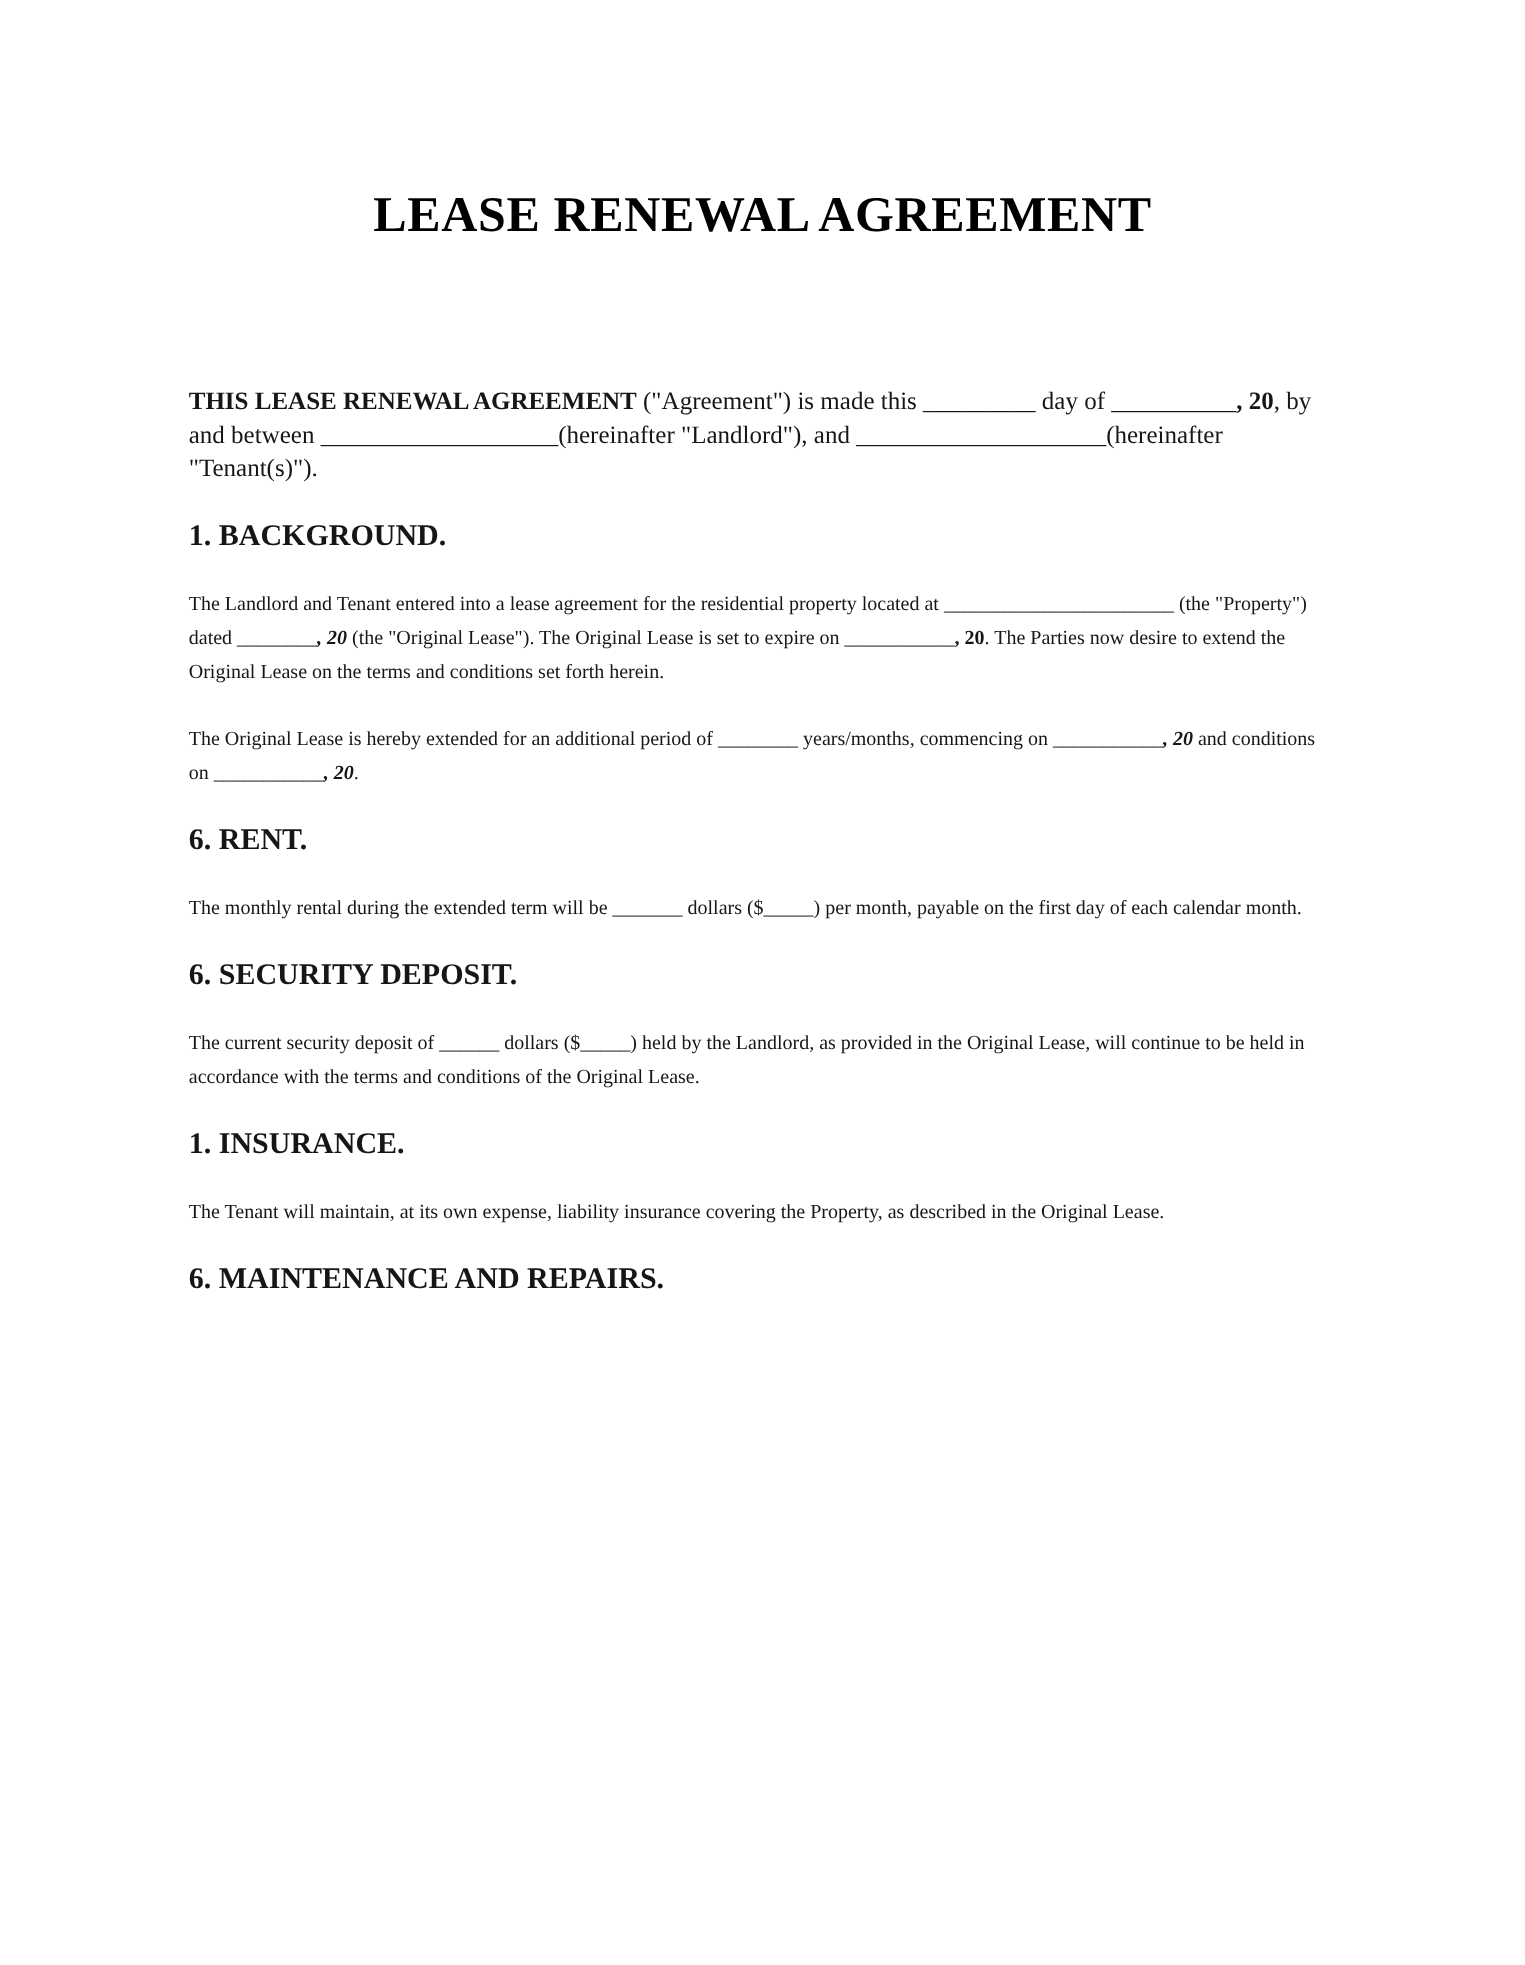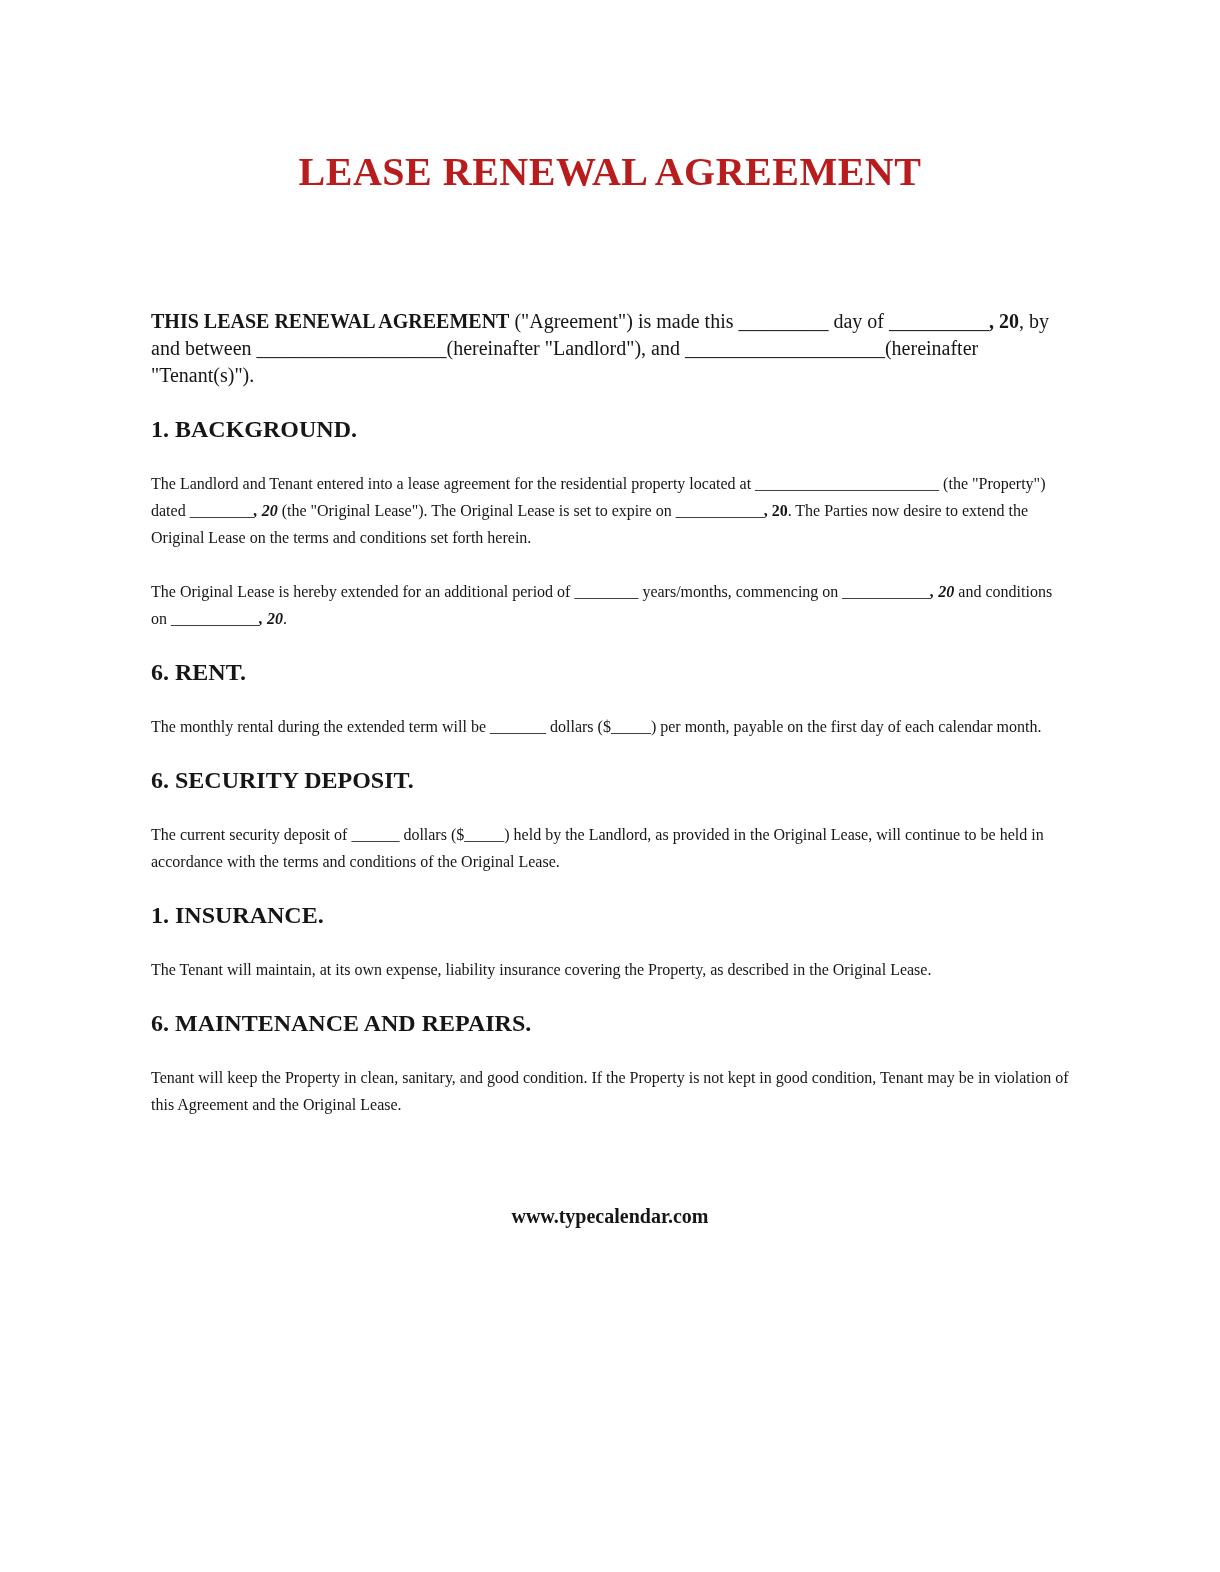--- a/index.html
+++ b/index.html
@@ -20,21 +20,21 @@
     padding: 0 151px;
     background: #ffffff;
   }
   h1.doc-title {
     margin: 148px 0 0 0;
     font-size: 40px;
     line-height: 48px;
     font-weight: bold;
     text-align: center;
     letter-spacing: 0.5px;
-    color: #b91c1c;
+    color: #000000;
   }
   p.opening {
     margin: 112px 0 27px 0;
   }
   p.body-text, h2.section-heading {
     font-size: 16px;
     line-height: 27px;
     margin: 27px 0;
   }
   p.opening {
@@ -83,18 +83,16 @@
     <p class="body-text"><span>The current security deposit of ______ dollars ($_____) held by the Landlord, as provided in the Original Lease, will continue to be held in accordance with the terms and conditions of the Original Lease.</span></p>
   </section>
 
   <section>
     <h2 class="section-heading">1. INSURANCE.</h2>
     <p class="body-text"><span>The Tenant will maintain, at its own expense, liability insurance covering the Property, as described in the Original Lease.</span></p>
   </section>
 
   <section>
     <h2 class="section-heading">6. MAINTENANCE AND REPAIRS.</h2>
-    <p class="body-text"><span>Tenant will keep the Property in clean, sanitary, and good condition. If the Property is not kept in good condition, Tenant may be in violation of this Agreement and the Original Lease.</span></p>
   </section>
 
-  <div class="footer">www.typecalendar.com</div>
 
 </div>
 
 </body></html>

